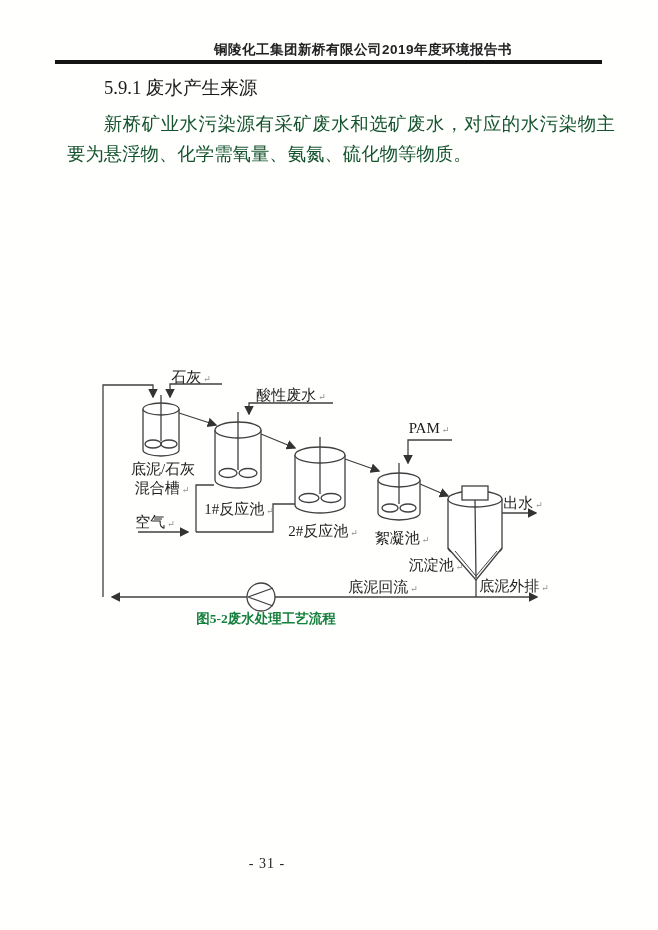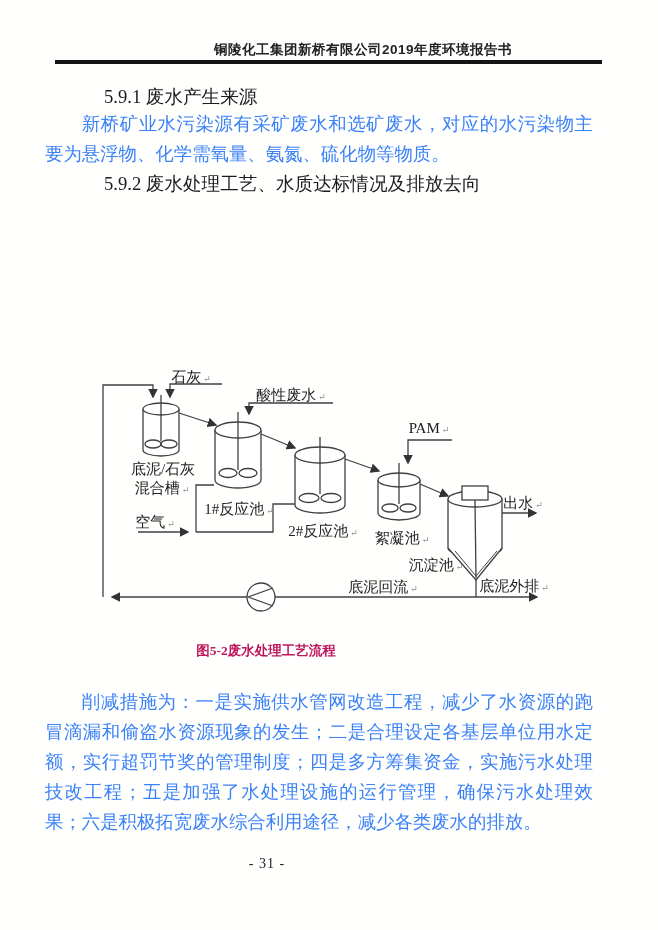--- a/index.html
+++ b/index.html
@@ -16,54 +16,53 @@
   .header-rule {
     position:absolute; top:60px; left:55px; width:547px; height:3.5px;
     background:#141414;
   }
   .sec-heading {
     position:absolute; left:57px; width:548px;
     font-size:18.6px; line-height:30px; text-indent:47px; color:#1b1b1b;
     white-space:nowrap;
   }
   .para {
-    position:absolute; left:45px; width:548px;
+    position:absolute; left:67px; width:548px;
     font-size:18.4px; line-height:30px; text-align:justify;
-    text-indent:2em; color:#3b82f6;
+    text-indent:2em; color:#14532d;
   }
-  .h1 { top:82px; }   .p1 { top:109px; }
+  .h1 { top:73px; }   .p1 { top:109px; }
   .h2 { top:169px; }  .p2 { top:199px; }
   .h3 { top:656px; }  .p3 { top:687px; }
   .figure-svg { position:absolute; left:78px; top:360px; }
   .figure-svg text {
     font-family:"Liberation Serif","DejaVu Serif",serif;
     font-size:15px; fill:#1d1d1d; stroke:none;
   }
   .figure-svg .eol { font-size:9px; fill:#8f8f8f; }
   .caption {
-    position:absolute; top:642px; left:0; width:532px; text-align:center;
-    font-size:13.5px; font-weight:bold; color:#be185d;
+    position:absolute; top:610px; left:0; width:532px; text-align:center;
+    font-size:13.5px; font-weight:bold; color:#15803d;
   }
   .page-number {
     position:absolute; top:856px; left:0; width:534px; text-align:center;
     font-size:14px; color:#222; letter-spacing:1px;
   }
 </style>
 </head>
 <body>
 
 <div class="page">
 
   <div class="doc-header">铜陵化工集团新桥有限公司2019年度环境报告书</div>
   <div class="header-rule"></div>
 
   <div class="sec-heading h1">5.9.1 废水产生来源</div>
   <div class="para p1">新桥矿业水污染源有采矿废水和选矿废水，对应的水污染物主要为悬浮物、化学需氧量、氨氮、硫化物等物质。</div>
 
-  <div class="sec-heading h2">5.9.2 废水处理工艺、水质达标情况及排放去向</div>
 
   <svg class="figure-svg" width="560" height="252" viewBox="78 360 560 252" xmlns="http://www.w3.org/2000/svg">
     <defs>
       <marker id="ah" viewBox="0 0 10 10" refX="8.5" refY="5" markerWidth="7.5" markerHeight="7.5" orient="auto-start-reverse">
         <path d="M0,0 L10,5 L0,10 Z" fill="#333"></path>
       </marker>
     </defs>
 
     <g stroke="#404040" stroke-width="1.3" fill="none">
       <path d="M103,597 V385 H153 V397" marker-end="url(#ah)"></path>
@@ -136,17 +135,16 @@
       <text x="402" y="543"><tspan>絮凝池</tspan><tspan class="eol" dx="2">↵</tspan></text>
       <text x="436" y="570"><tspan>沉淀池</tspan><tspan class="eol" dx="2">↵</tspan></text>
       <text x="523" y="508"><tspan>出水</tspan><tspan class="eol" dx="2">↵</tspan></text>
       <text x="383" y="592"><tspan>底泥回流</tspan><tspan class="eol" dx="2">↵</tspan></text>
       <text x="514" y="591"><tspan>底泥外排</tspan><tspan class="eol" dx="2">↵</tspan></text>
     </g>
   </svg>
 
   <div class="caption">图5-2废水处理工艺流程</div>
 
-  <div class="para p3">削减措施为：一是实施供水管网改造工程，减少了水资源的跑冒滴漏和偷盗水资源现象的发生；二是合理设定各基层单位用水定额，实行超罚节奖的管理制度；四是多方筹集资金，实施污水处理技改工程；五是加强了水处理设施的运行管理，确保污水处理效果；六是积极拓宽废水综合利用途径，减少各类废水的排放。</div>
 
   <div class="page-number">- 31 -</div>
 
 </div>
 
 </body></html>

